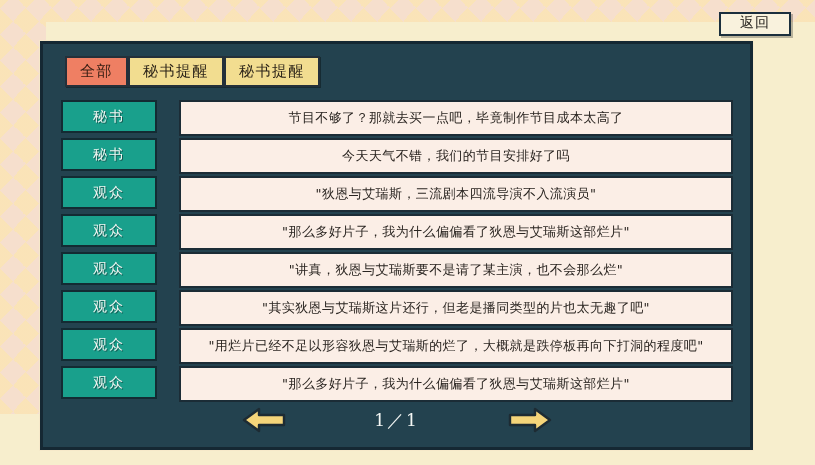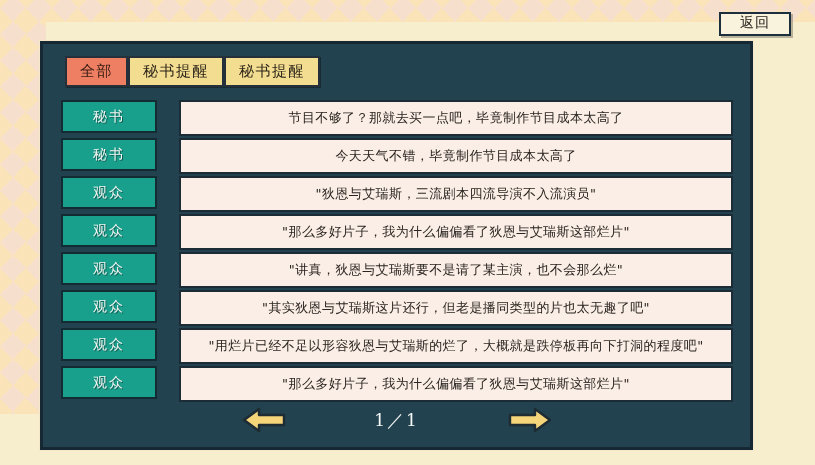--- a/index.html
+++ b/index.html
@@ -222,21 +222,21 @@
 
     <div id="message-list">
 
       <div class="msg-row">
         <div class="msg-speaker">秘书</div>
         <div class="msg-text">节目不够了？那就去买一点吧，毕竟制作节目成本太高了</div>
       </div>
 
       <div class="msg-row">
         <div class="msg-speaker">秘书</div>
-        <div class="msg-text">今天天气不错，毕竟制作节目成本太高了</div>
+        <div class="msg-text">今天天气不错，我们的节目安排好了吗</div>
       </div>
 
       <div class="msg-row">
         <div class="msg-speaker">观众</div>
         <div class="msg-text">"狄恩与艾瑞斯，三流剧本四流导演不入流演员"</div>
       </div>
 
       <div class="msg-row">
         <div class="msg-speaker">观众</div>
         <div class="msg-text">"那么多好片子，我为什么偏偏看了狄恩与艾瑞斯这部烂片"</div>

